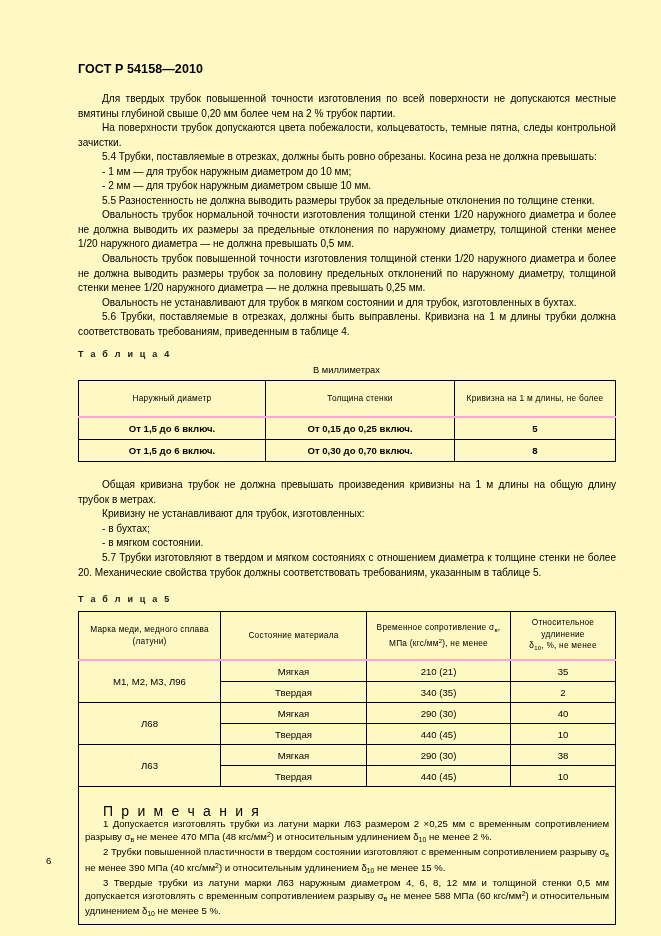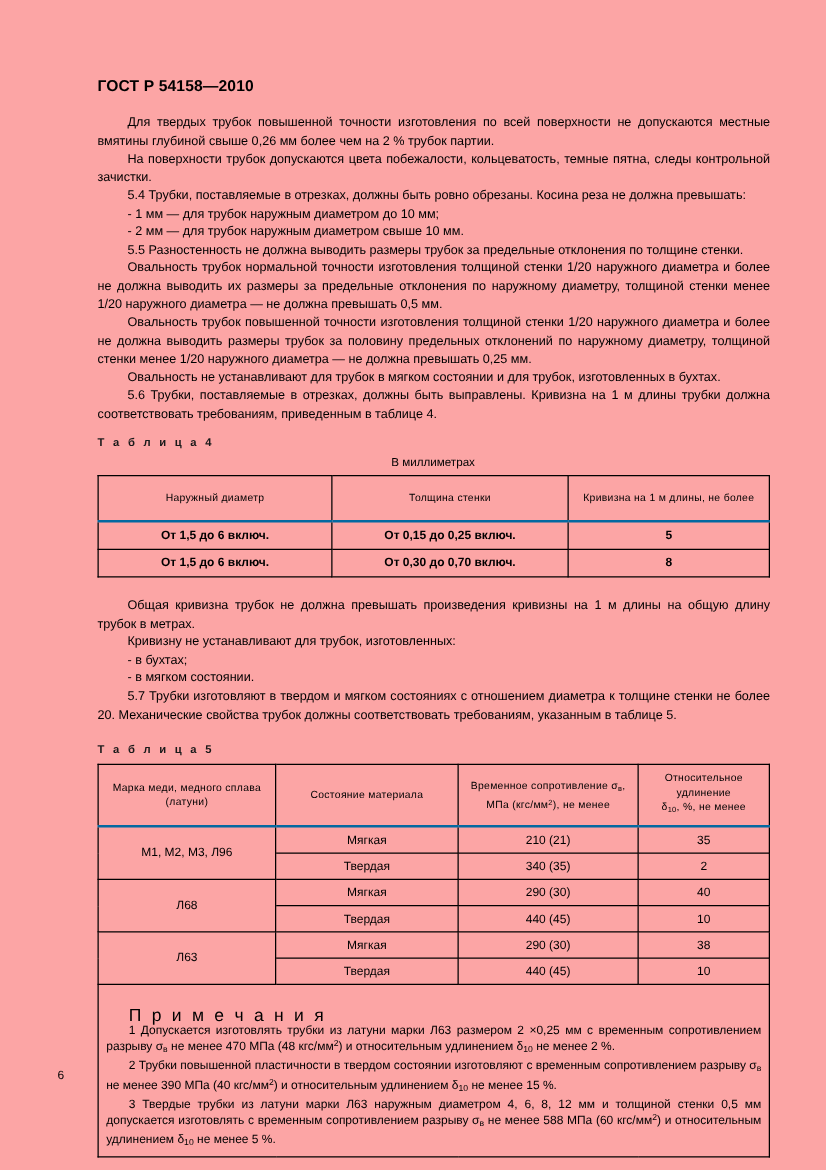--- a/index.html
+++ b/index.html
@@ -14,21 +14,21 @@
     font-family: "Liberation Sans", sans-serif;
     color: #000000;
     overflow: hidden;
   }
 
   .page {
     position: absolute;
     left: 0; top: 0;
     width: 661px;
     height: 936px;
-    background: #fca5a5;
+    background: #fef9c3;
   }
 
   .doc-header {
     position: absolute;
     left: 78px;
     top: 62px;
     font-size: 12.5px;
     font-weight: bold;
     letter-spacing: 0.1px;
     white-space: nowrap;
@@ -81,21 +81,21 @@
     font-size: 9.3px;
   }
   table.gost td, table.gost th {
     border: 1px solid #000;
     padding: 2px 3px;
     text-align: center;
     vertical-align: middle;
     font-weight: normal;
   }
   table.gost thead th {
-    border-bottom: 2px solid #0369a1;
+    border-bottom: 2px solid #f9a8d4;
     font-size: 8.3px;
     line-height: 11.5px;
     padding: 5px 4px;
     letter-spacing: 0.25px;
   }
   table.gost.t4 tbody td {
     height: 17px;
     font-size: 9.6px;
     font-weight: bold;
   }
@@ -142,21 +142,21 @@
 </style>
 </head>
 <body>
 
 <div class="page">
 
   <div class="doc-header">ГОСТ Р 54158—2010</div>
 
   <div class="content">
 
-    <p class="body-par indent">Для твердых трубок повышенной точности изготовления по всей поверхности не допускаются местные вмятины глубиной свыше 0,26 мм более чем на 2 % трубок партии.</p>
+    <p class="body-par indent">Для твердых трубок повышенной точности изготовления по всей поверхности не допускаются местные вмятины глубиной свыше 0,20 мм более чем на 2 % трубок партии.</p>
     <p class="body-par indent">На поверхности трубок допускаются цвета побежалости, кольцеватость, темные пятна, следы контрольной зачистки.</p>
     <p class="body-par indent">5.4  Трубки, поставляемые в отрезках, должны быть ровно обрезаны. Косина реза не должна превышать:</p>
     <p class="body-par dash">-  1 мм — для трубок наружным диаметром до 10 мм;</p>
     <p class="body-par dash">-  2 мм — для трубок наружным диаметром свыше 10 мм.</p>
     <p class="body-par indent">5.5  Разностенность не должна выводить размеры трубок за предельные отклонения по толщине стенки.</p>
     <p class="body-par indent">Овальность трубок нормальной точности изготовления толщиной стенки 1/20 наружного диаметра и более не должна выводить их размеры за предельные отклонения по наружному диаметру, толщиной стенки менее 1/20 наружного диаметра — не должна превышать 0,5 мм.</p>
     <p class="body-par indent">Овальность трубок повышенной точности изготовления толщиной стенки 1/20 наружного диаметра и более не должна выводить размеры трубок за половину предельных отклонений по наружному диаметру, толщиной стенки менее 1/20 наружного диаметра — не должна превышать 0,25 мм.</p>
     <p class="body-par indent">Овальность не устанавливают для трубок в мягком состоянии и для трубок, изготовленных в бухтах.</p>
     <p class="body-par indent">5.6  Трубки, поставляемые в отрезках, должны быть выправлены. Кривизна на 1 м длины трубки должна соответствовать требованиям, приведенным в таблице 4.</p>
 

